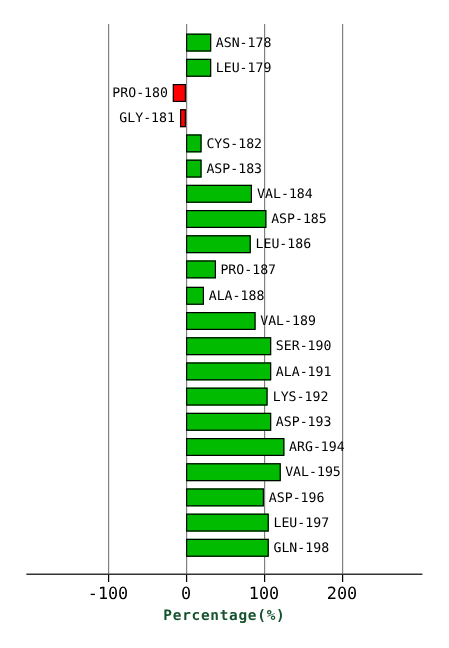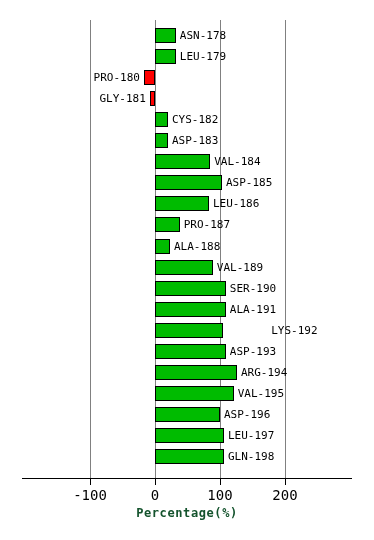--- a/index.html
+++ b/index.html
@@ -157,21 +157,21 @@
         <div class="bar-row" style="top: 278.6px; left: 0px; width: 374px;">
           <div class="bar pos" style="left: 155px; width: 70.85px;"></div>
           <div class="bar-label right" style="left: 229.85px;">SER-190</div>
         </div>
         <div class="bar-row" style="top: 299.65px; left: 0px; width: 374px;">
           <div class="bar pos" style="left: 155px; width: 70.85px;"></div>
           <div class="bar-label right" style="left: 229.85px;">ALA-191</div>
         </div>
         <div class="bar-row" style="top: 320.7px; left: 0px; width: 374px;">
           <div class="bar pos" style="left: 155px; width: 68.25px;"></div>
-          <div class="bar-label right" style="left: 227.25px; margin-left: 44px;">LYS-192</div>
+          <div class="bar-label right" style="left: 227.25px;">LYS-192</div>
         </div>
         <div class="bar-row" style="top: 341.75px; left: 0px; width: 352px;">
           <div class="bar pos" style="left: 155px; width: 70.85px;"></div>
           <div class="bar-label right" style="left: 229.85px;">ASP-193</div>
         </div>
         <div class="bar-row" style="top: 362.8px; left: 0px; width: 374px;">
           <div class="bar pos" style="left: 155px; width: 81.9px;"></div>
           <div class="bar-label right" style="left: 240.9px;">ARG-194</div>
         </div>
         <div class="bar-row" style="top: 383.85px; left: 0px; width: 374px;">

